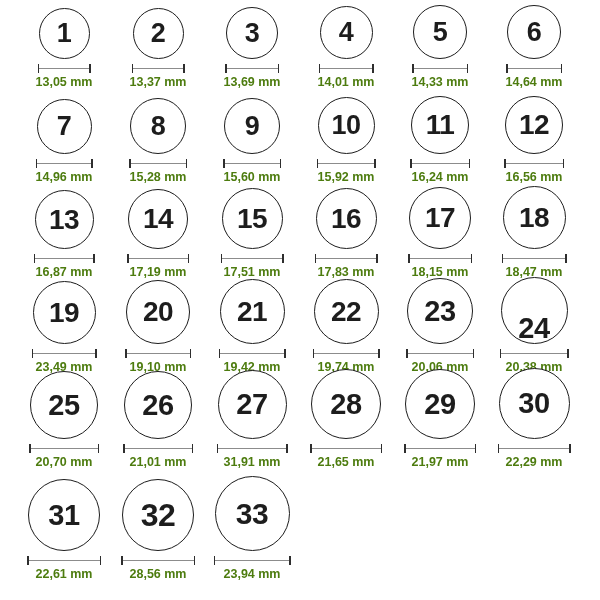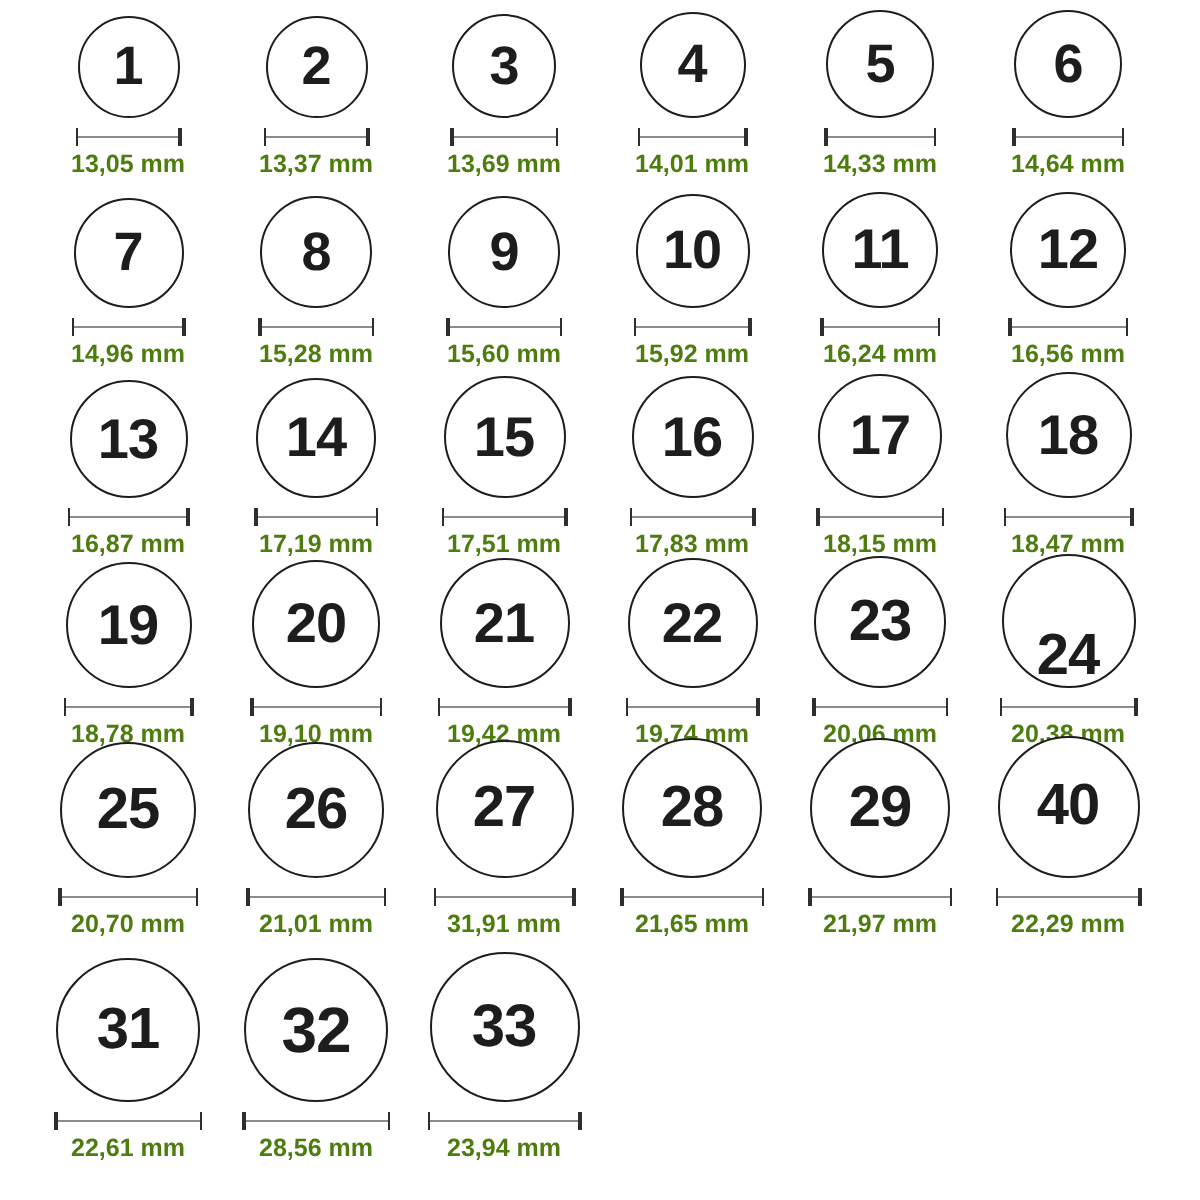--- a/index.html
+++ b/index.html
@@ -310,21 +310,21 @@
     <div class="row">
   <div class="cell">
     <div class="circle" style="width: 63px; height: 63px;">
       <span class="num" style="font-size: 28px;">19</span>
     </div>
     <div class="measure" style="width: 65px;">
       <span class="line"></span>
       <span class="tick left"></span>
       <span class="tick right"></span>
     </div>
-    <div class="mmlabel">18,78 mm</div>
+    <div class="mmlabel">23,49 mm</div>
   </div>
 
   <div class="cell">
     <div class="circle" style="width: 64px; height: 64px;">
       <span class="num" style="font-size: 28px;">20</span>
     </div>
     <div class="measure" style="width: 66px;">
       <span class="line"></span>
       <span class="tick left"></span>
       <span class="tick right"></span>
@@ -436,21 +436,21 @@
     <div class="measure" style="width: 72px;">
       <span class="line"></span>
       <span class="tick left"></span>
       <span class="tick right"></span>
     </div>
     <div class="mmlabel">21,97 mm</div>
   </div>
 
   <div class="cell">
     <div class="circle" style="width: 71px; height: 71px;">
-      <span class="num" style="font-size: 29px;">40</span>
+      <span class="num" style="font-size: 29px;">30</span>
     </div>
     <div class="measure" style="width: 73px;">
       <span class="line"></span>
       <span class="tick left"></span>
       <span class="tick right"></span>
     </div>
     <div class="mmlabel">22,29 mm</div>
   </div>
 </div>
     <div class="row">

